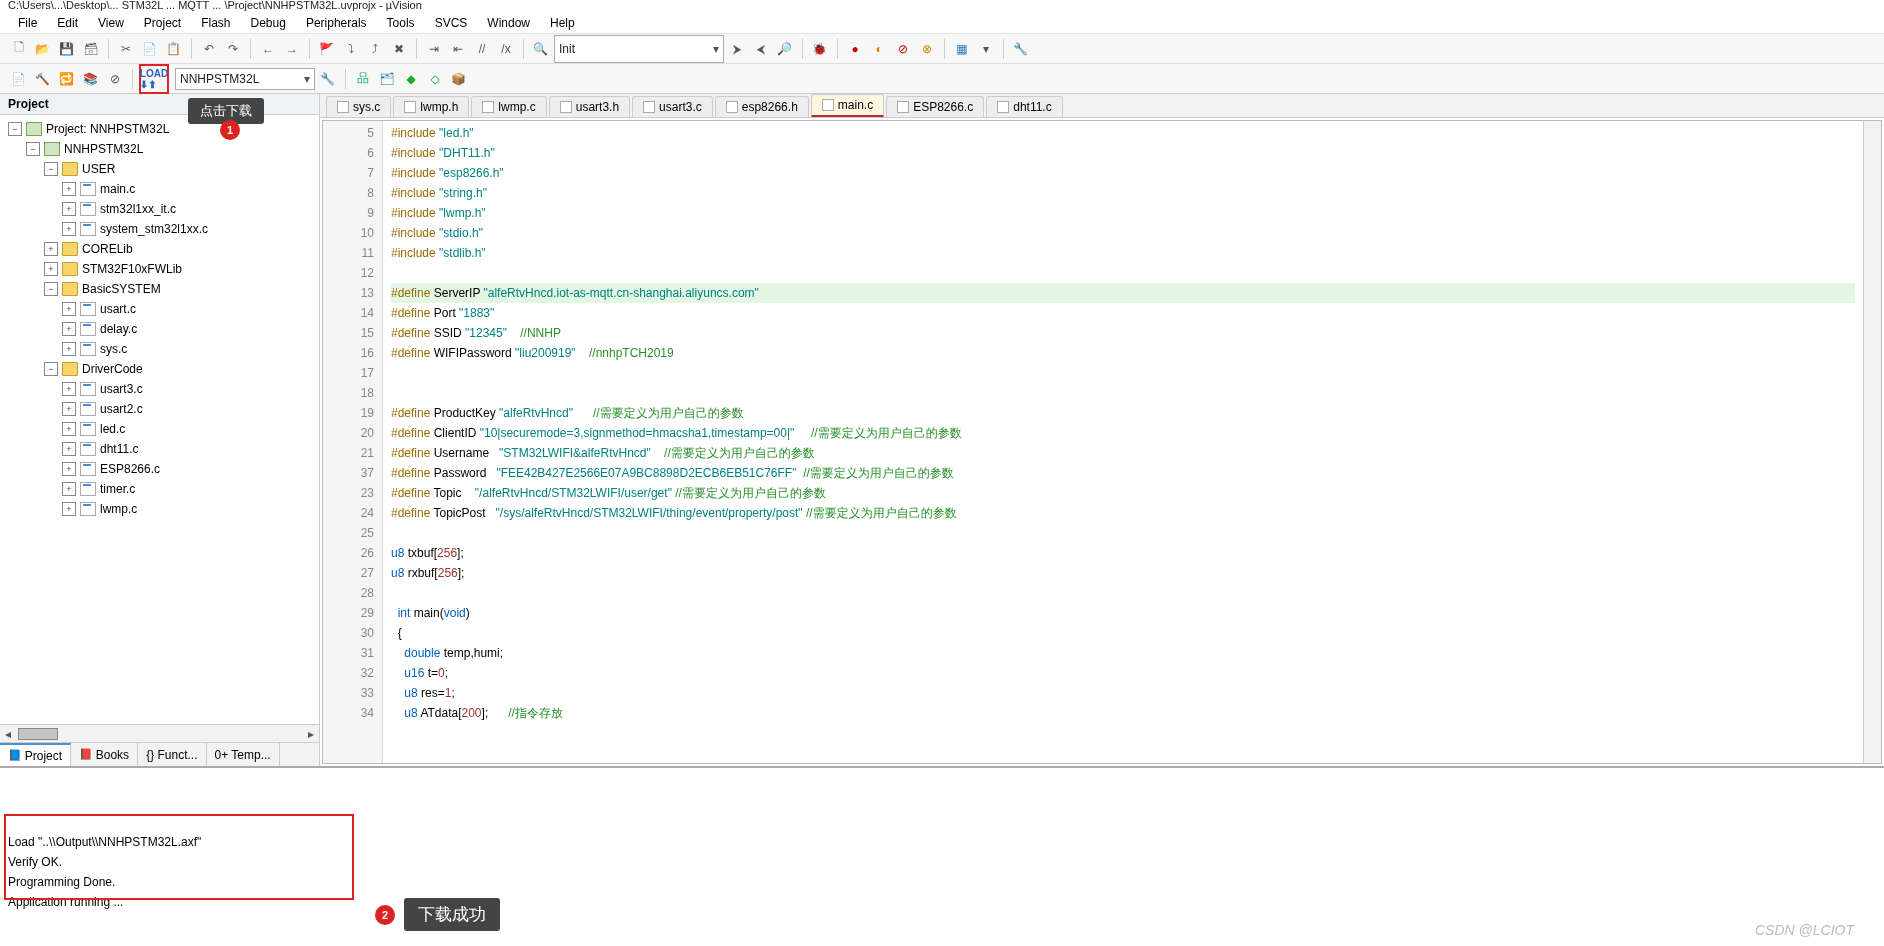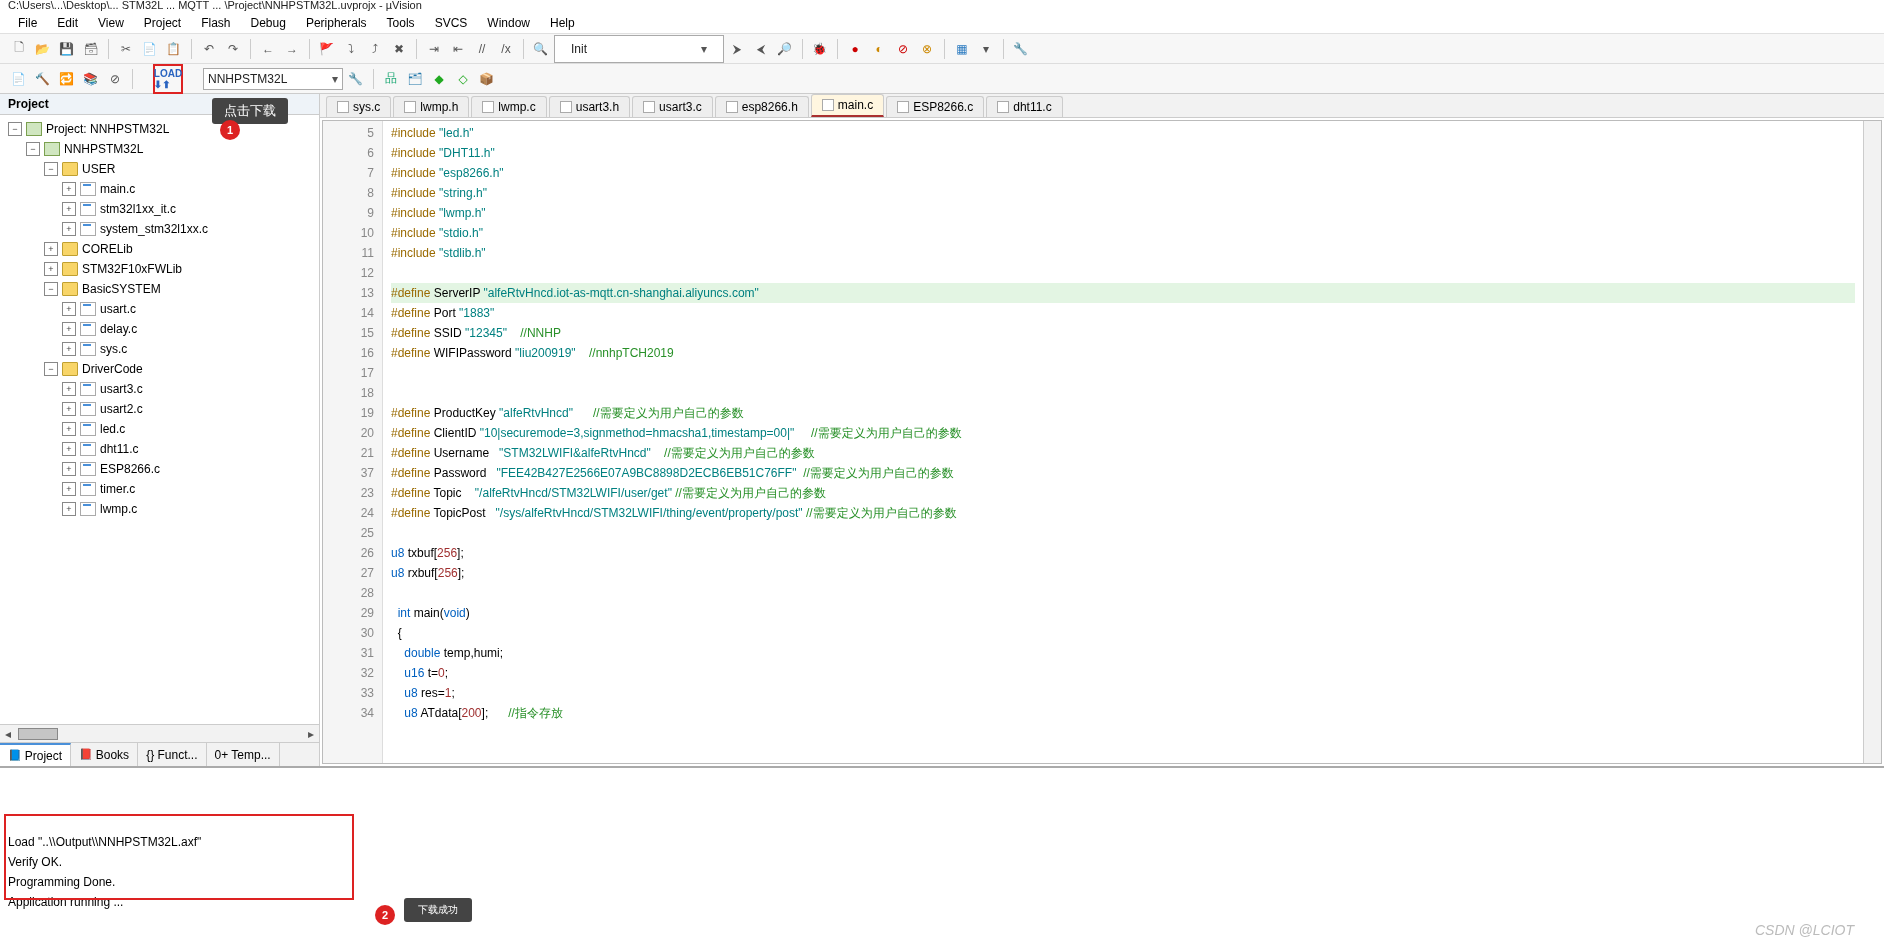--- a/index.html
+++ b/index.html
@@ -5,26 +5,26 @@
 * { margin:0; padding:0; box-sizing:border-box; font-family:"Segoe UI",Tahoma,sans-serif; font-size:12px; }
 body { background:#fff; width:1884px; height:946px; overflow:hidden; position:relative; }
 .titlebar { height:12px; background:#fff; padding-left:8px; color:#222; font-size:11px; line-height:10px; overflow:hidden;}
 .menubar { height:22px; background:#fff; display:flex; align-items:center; padding:0 8px; border-bottom:1px solid #e0e0e0;}
 .menubar span { padding:0 10px; cursor:pointer; }
 .toolbar { height:30px; background:#f7f7f7; display:flex; align-items:center; padding:0 8px; border-bottom:1px solid #ddd; gap:2px;}
 .toolbar2 { height:30px; background:#f7f7f7; display:flex; align-items:center; padding:0 8px; border-bottom:1px solid #ccc; gap:2px;}
 .tbtn { width:22px; height:22px; display:flex; align-items:center; justify-content:center; cursor:pointer; color:#555; border-radius:2px;}
 .sep{width:1px;height:20px;background:#ccc;margin:0 4px;}
 .targetbox{width:140px;height:22px;border:1px solid #aaa;background:#fff;padding:0 4px;display:flex;align-items:center;color:#222;margin-left:4px;}
-.loadbox{border:2px solid #d22;width:30px;height:30px;display:flex;align-items:center;justify-content:center;margin:0 14px;}
-.tip1{position:absolute;left:212px;top:98px;background:#444;color:#fff;padding:4px 12px;border-radius:3px;font-size:13px;z-index:20;}
+.loadbox{border:2px solid #d22;width:30px;height:30px;display:flex;align-items:center;justify-content:center;margin:0 0;}
+.tip1{position:absolute;left:188px;top:98px;background:#444;color:#fff;padding:4px 12px;border-radius:3px;font-size:13px;z-index:20;}
 .badge{position:absolute;width:20px;height:20px;background:#d22;color:#fff;border-radius:50%;display:flex;align-items:center;justify-content:center;font-size:11px;font-weight:bold;z-index:21;}
 .badge1{left:220px;top:120px;}
 .badge2{left:375px;top:905px;}
-.tip2{position:absolute;left:404px;top:898px;background:#444;color:#fff;padding:5px 14px;border-radius:3px;font-size:10px;z-index:20;}
+.tip2{position:absolute;left:404px;top:898px;background:#444;color:#fff;padding:5px 14px;border-radius:3px;font-size:17px;z-index:20;}
 .main{display:flex;height:672px;}
 .sidebar{width:320px;border-right:1px solid #ccc;display:flex;flex-direction:column;}
 .panel-title{background:#eef3f8;border-bottom:1px solid #ccc;padding:3px 8px;font-weight:bold;}
 .tree{flex:1;overflow:auto;padding:4px 0;}
 .tree-node{display:flex;align-items:center;height:20px;padding-left:8px;cursor:pointer;}
 .exp{width:14px;height:14px;border:1px solid #888;display:flex;align-items:center;justify-content:center;font-size:9px;margin-right:4px;color:#444;}
 .ticon{width:16px;height:14px;margin-right:4px;display:inline-block;}
 .fold-y{background:#f8d568;border:1px solid #c0a030;border-radius:1px;}
 .file-c{background:#fff;border:1px solid #aaa;position:relative;}
 .file-c::after{content:"";position:absolute;top:1px;left:2px;width:8px;height:2px;background:#4a90d9;}
@@ -45,21 +45,21 @@
 .gutter{width:60px;background:#f5f5f5;border-right:1px solid #ddd;text-align:right;padding:2px 8px 2px 0;color:#888;font-family:Consolas,monospace;font-size:13px;line-height:20px;}
 .code{flex:1;padding:2px 8px;font-family:Consolas,monospace;font-size:13px;line-height:20px;white-space:pre;overflow:auto;}
 .hl{background:#e3f5e3;}
 .kw{color:#0060c0;} .str{color:#008080;} .cm{color:#289028;} .pp{color:#9a6a00;} .num{color:#a03030;} .ty{color:#0060c0;}
 .vscroll{width:18px;background:#f2f2f2;border-left:1px solid #ccc;}
 .build{border-top:2px solid #aaa;}
 .build-title{background:#eef3f8;padding:3px 8px;font-weight:bold;border-bottom:1px solid #ccc;}
 .build-body{padding:4px 8px;font-family:Consolas,monospace;font-size:13px;line-height:20px;white-space:pre;position:relative;height:130px;}
 .redbox{position:absolute;border:2px solid #d22;left:4px;top:46px;width:350px;height:86px;pointer-events:none;}
 .watermark{position:absolute;right:30px;bottom:8px;color:#bbb;font-size:14px;font-style:italic;}
-.combo{width:170px;height:28px;border:1px solid #aaa;background:#fff;display:flex;align-items:center;padding:0 16px;color:#222;}
+.combo{width:170px;height:28px;border:1px solid #aaa;background:#fff;display:flex;align-items:center;padding:0 4px;color:#222;}
 .combo .dd{margin-left:auto;color:#555;}
 </style>
 </head>
 <body>
 
 <div class="titlebar">C:\Users\...\Desktop\... STM32L ... MQTT ... \Project\NNHPSTM32L.uvprojx - µVision</div>
 
 <div class="menubar" id="menubar">
     <span>File</span>
     <span>Edit</span>

